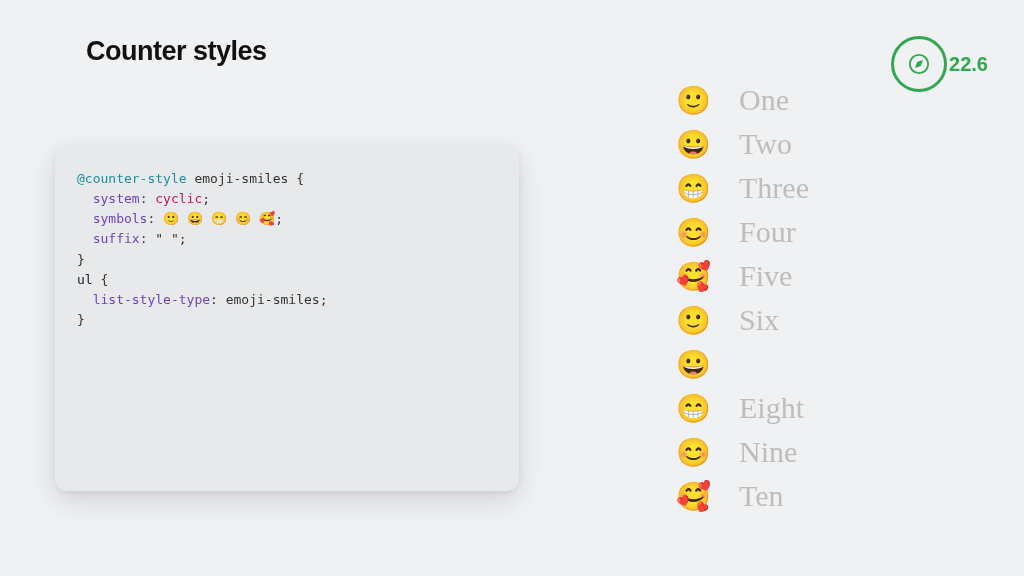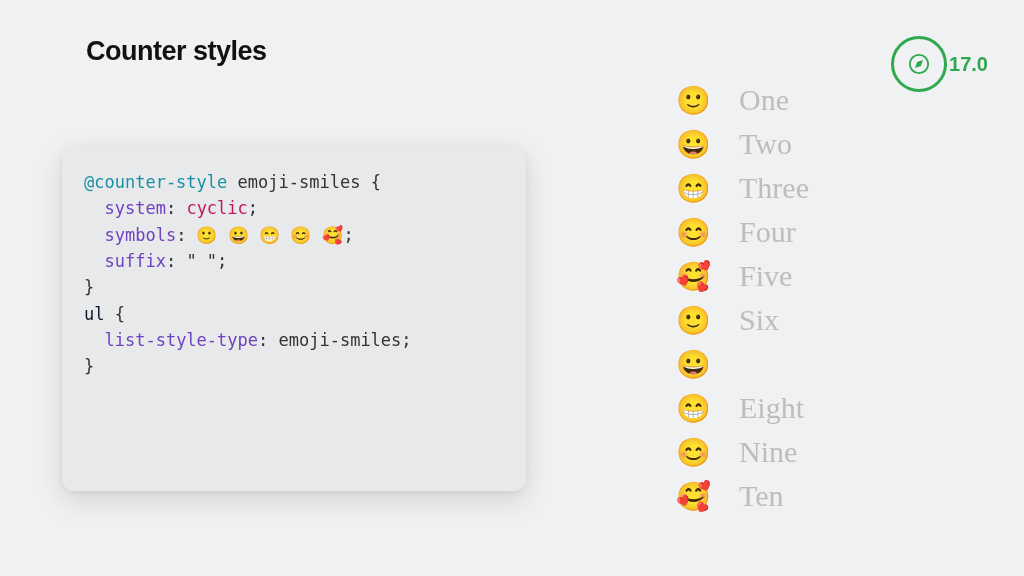--- a/index.html
+++ b/index.html
@@ -39,29 +39,29 @@
     .version-circle svg { width: 22px; height: 22px; }
     .version-num {
       font-size: 20px;
       font-weight: 700;
       color: #2fa84f;
       margin-left: -2px;
     }
     .code-panel {
       position: absolute;
       top: 145px;
-      left: 62px;
+      left: 55px;
       width: 464px;
       height: 346px;
       background: #e8e9eb;
       border-radius: 12px;
       box-shadow: 0 10px 28px rgba(0,0,0,0.12), 0 2px 6px rgba(0,0,0,0.06);
       padding: 24px 22px;
       font-family: ui-monospace, SFMono-Regular, Menlo, Consolas, monospace;
-      font-size: 17px;
+      font-size: 13px;
       line-height: 1.55;
       color: #333;
       white-space: pre;
     }
     .tok-at { color: #1a8fa6; }
     .tok-name { color: #333; }
     .tok-prop { color: #6f42c1; }
     .tok-kw { color: #c2185b; }
     .tok-str { color: #333; }
     .tok-sel { color: #0f172a; }
@@ -96,21 +96,21 @@
 
 <h1 class="title">Counter styles</h1>
 
 <div class="version-badge">
   <div class="version-circle">
     <svg viewBox="0 0 24 24" fill="none" stroke="#2fa84f" stroke-width="2" stroke-linecap="round" stroke-linejoin="round">
       <circle cx="12" cy="12" r="10"></circle>
       <polygon points="16.24 7.76 14.12 14.12 7.76 16.24 9.88 9.88 16.24 7.76" fill="#2fa84f" stroke="none"></polygon>
     </svg>
   </div>
-  <span class="version-num">17.0</span>
+  <span class="version-num">22.6</span>
 </div>
 
 <div class="code-panel"><span class="tok-at">@counter-style</span> <span class="tok-name">emoji-smiles</span> <span>{</span>
   <span class="tok-prop">system</span>: <span class="tok-kw">cyclic</span>;
   <span class="tok-prop">symbols</span>: <span class="tok-str">🙂 😀 😁 😊 🥰</span>;
   <span class="tok-prop">suffix</span>: <span class="tok-str">" "</span>;
 <span>}</span>
 <span class="tok-sel">ul</span> <span>{</span>
   <span class="tok-prop">list-style-type</span>: <span class="tok-name">emoji-smiles</span>;
 <span>}</span></div>

